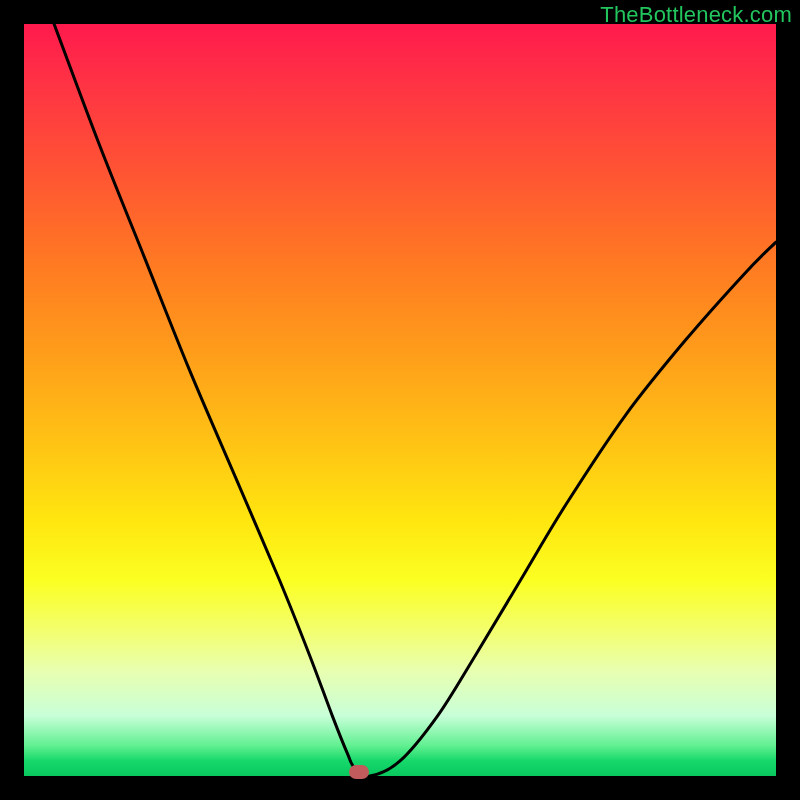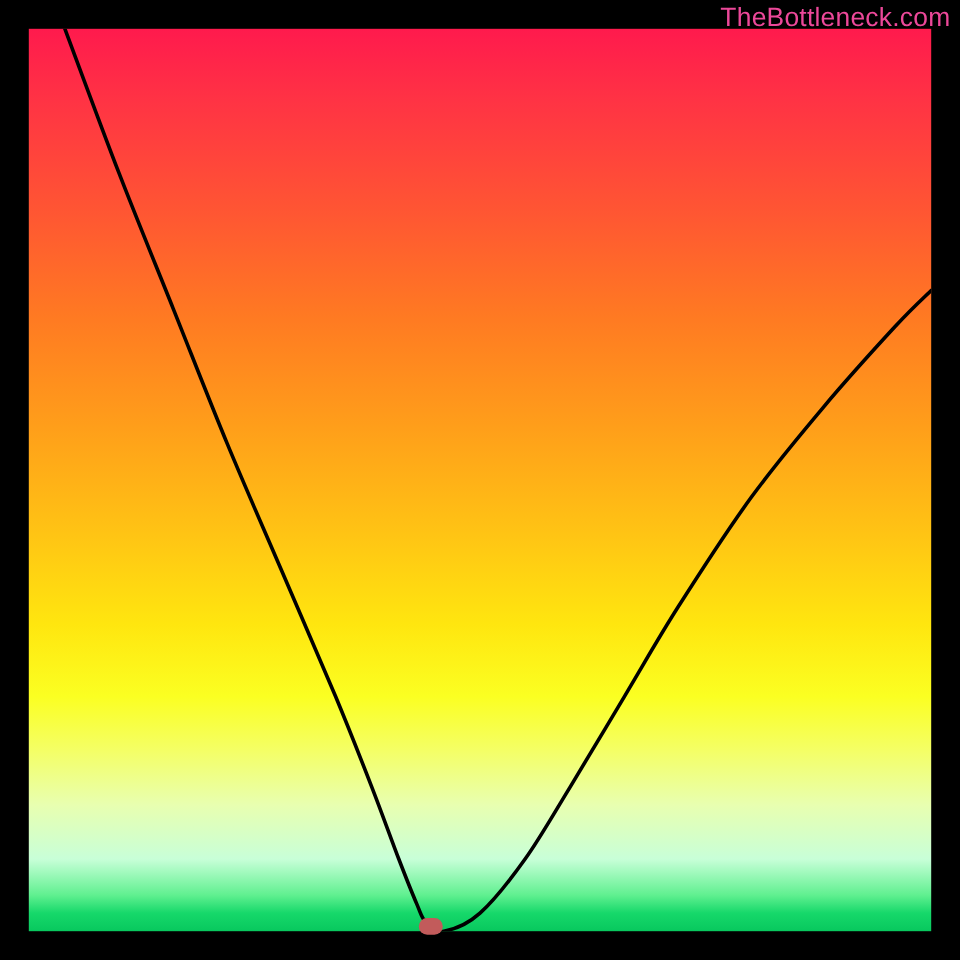--- a/index.html
+++ b/index.html
@@ -39,21 +39,21 @@
       #c8ffd8 92%,
       #60f090 96%,
       #16d86a 98%,
       #08c85e 100%
     );
   }
   .watermark {
     position: absolute;
     top: 2px;
     right: 8px;
-    color: #ec4899;
+    color: #22c55e;
     font-size: 22px;
     letter-spacing: 0.2px;
     font-weight: 500;
     text-align: center;
   }
   svg.curve {
     position: absolute;
     left: 0;
     top: 0;
   }

